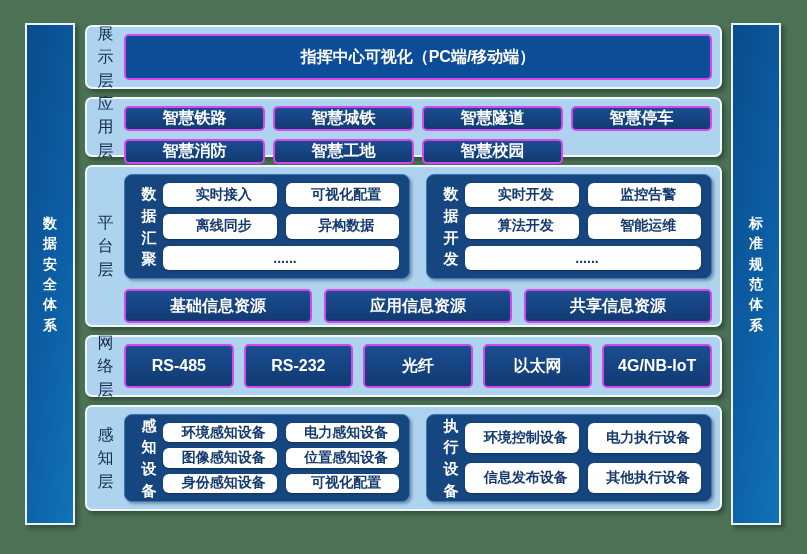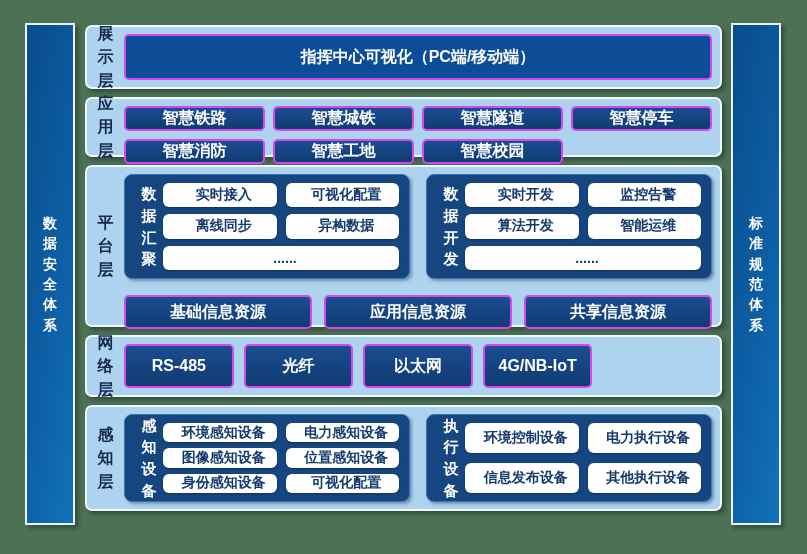--- a/index.html
+++ b/index.html
@@ -32,36 +32,36 @@
   .layer{
     background:#aed3ef;
     border:2px solid #f0f7fd;
     border-radius:7px;
     box-shadow:3px 3px 4px rgba(20,35,25,.45);
     display:flex;align-items:stretch;
     box-sizing:border-box;
   }
   .layer-label{
     flex:0 0 37px;display:flex;align-items:center;justify-content:center;
-    color:#14294e;font-weight:bold;font-size:16px;
+    color:#14294e;font-weight:normal;font-size:16px;
   }
   .layer-content{flex:1;display:flex;box-sizing:border-box;padding:7px 8px 7px 0;}
   .dark-btn{
     background:linear-gradient(180deg,#1a4d91 0%,#113b72 100%);
     border:2px solid #d946ef;
     border-radius:5px;
     color:#fff;font-weight:bold;font-size:16px;
     display:flex;align-items:center;justify-content:center;
     box-sizing:border-box;
   }
   .big-btn{flex:1;background:#0d4c97;}
   
   .grid-4x2{flex:1;display:grid;grid-template-columns:repeat(4,1fr);grid-auto-rows:1fr;gap:8px;}
   
-  .col-stack{flex:1;display:flex;flex-direction:column;gap:16px;}
+  .col-stack{flex:1;display:flex;flex-direction:column;gap:10px;}
   .panels-row{display:flex;gap:16px;flex:1;}
   .panel{
     flex:1;background:#16467f;border:1px solid #3b77b4;border-radius:8px;
     display:flex;align-items:stretch;padding:8px 10px;box-sizing:border-box;
     box-shadow:2px 2px 3px rgba(10,25,50,.35);
   }
   .panel-title{
     flex:0 0 28px;display:flex;align-items:center;justify-content:center;
     color:#fff;font-weight:bold;font-size:15px;
   }
@@ -163,20 +163,21 @@
     </div>
   </div>
 
   <div class="layer" style="height:62px">
     <div class="layer-label">
       <div class="vtext">网络层</div>
     </div>
     <div class="layer-content">
       <div class="grid-5">
         <div class="dark-btn">RS-485</div>
+        <div class="dark-btn">RS-232</div>
         <div class="dark-btn">光纤</div>
         <div class="dark-btn">以太网</div>
         <div class="dark-btn">4G/NB-IoT</div>
       </div>
     </div>
   </div>
 
   <div class="layer" style="height:106px">
     <div class="layer-label">
       <div class="vtext">感知层</div>

